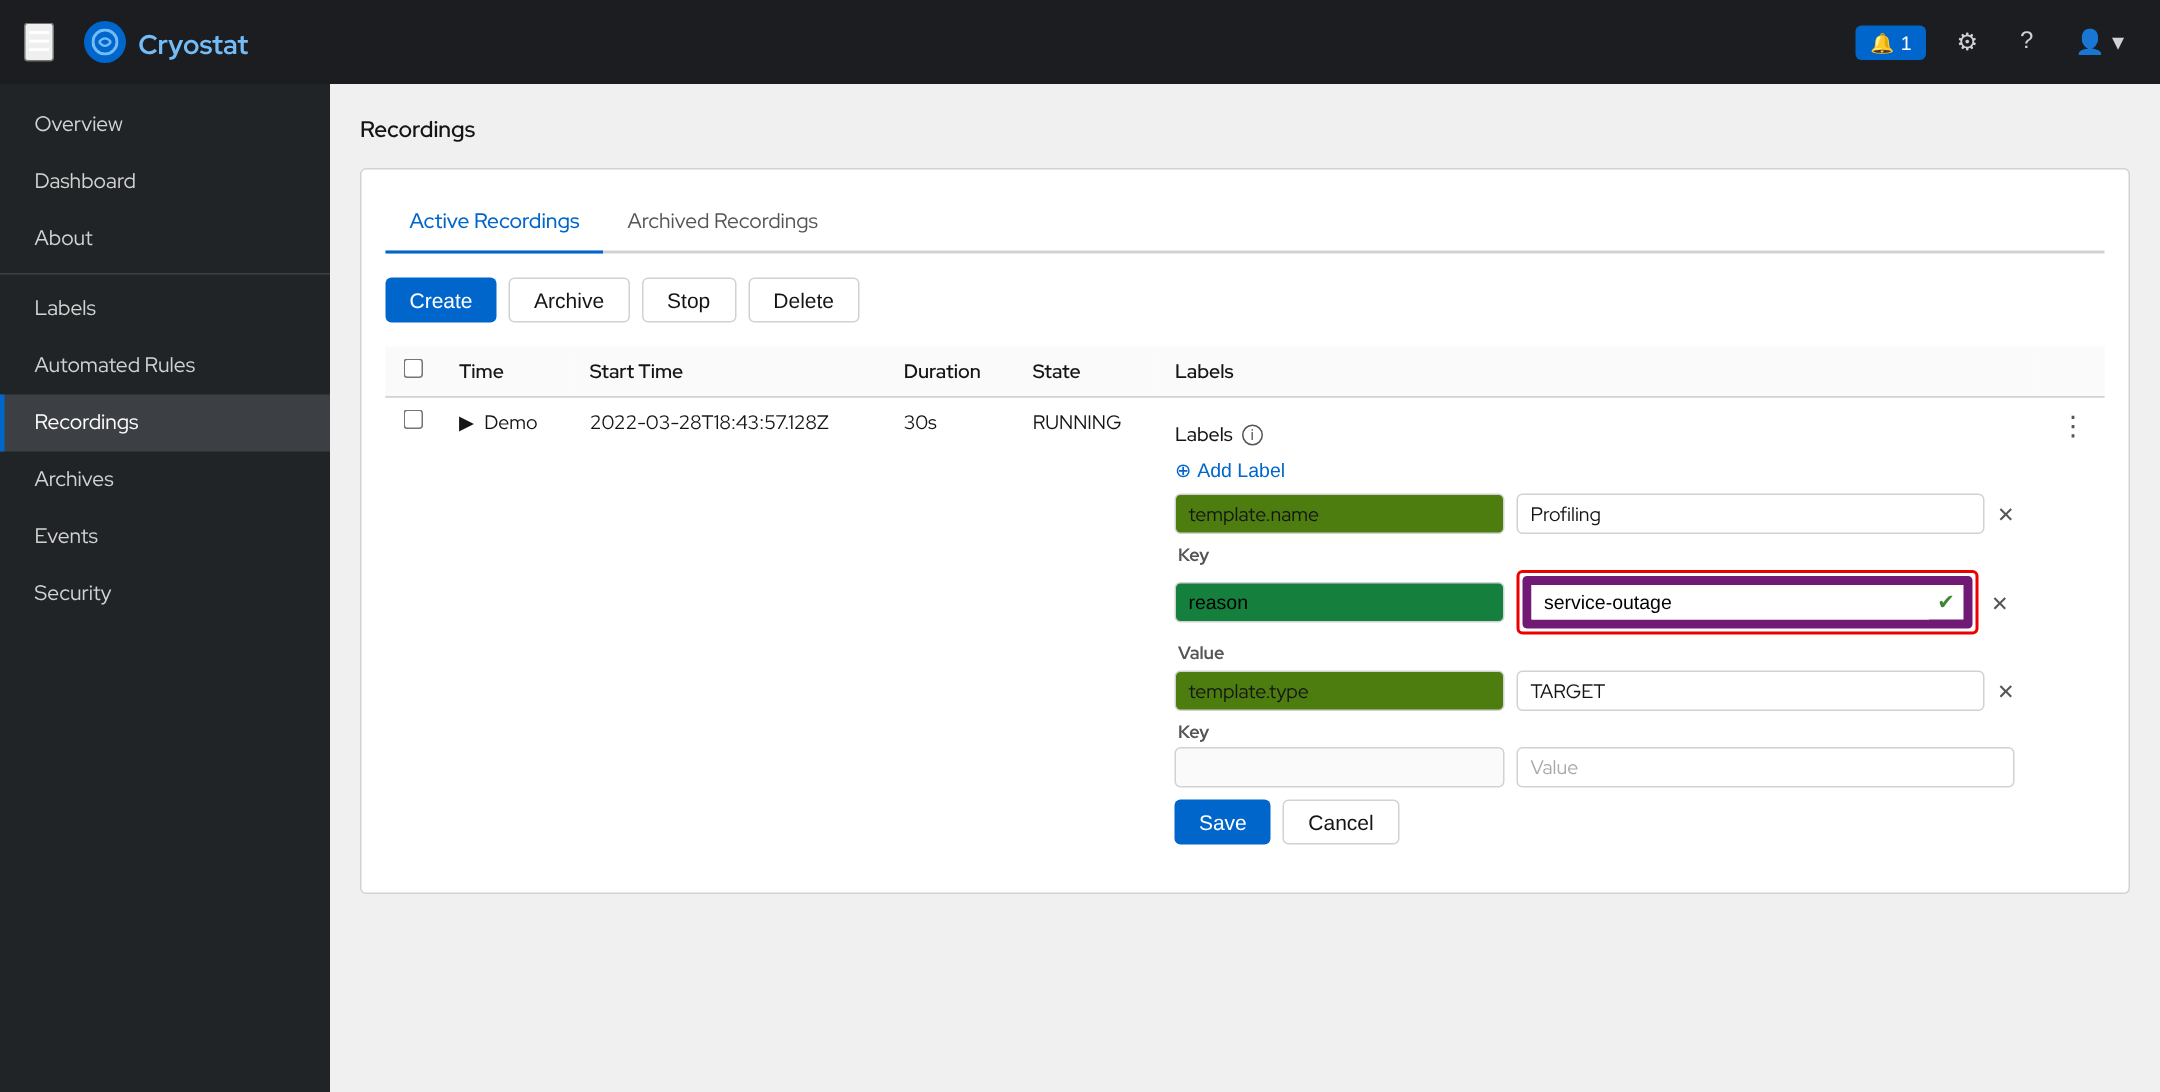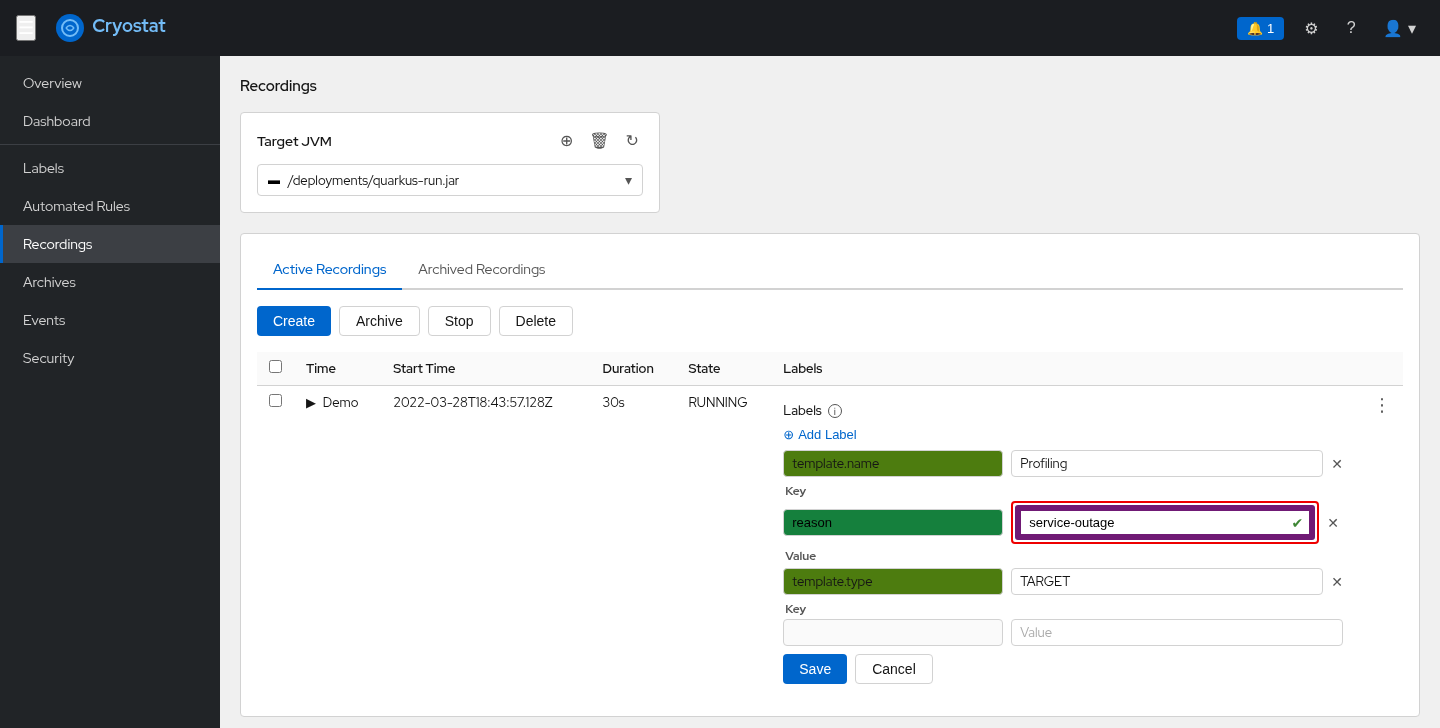--- a/index.html
+++ b/index.html
@@ -9,21 +9,21 @@
     .topnav {
       background: #1b1d21;
       height: 56px;
       display: flex;
       align-items: center;
       padding: 0 16px;
       flex-shrink: 0;
       gap: 12px;
     }
     .topnav-hamburger { color: #fff; font-size: 18px; cursor: pointer; margin-right: 8px; }
-    .topnav-logo { display: flex; align-items: flex-start; gap: 8px; color: #73bcf7; font-weight: 700; font-size: 18px; }
+    .topnav-logo { display: flex; align-items: flex-end; gap: 8px; color: #73bcf7; font-weight: 700; font-size: 18px; }
     .topnav-logo-icon { width: 28px; height: 28px; background: #06c; border-radius: 50%; display: flex; align-items: center; justify-content: center; color: #fff; font-size: 12px; font-weight: bold; }
     .topnav-spacer { flex: 1; }
     .topnav-bell {
       background: #06c;
       color: #fff;
       border: none;
       border-radius: 4px;
       padding: 4px 10px;
       font-size: 13px;
       cursor: pointer;
@@ -171,20 +171,23 @@
 
 <div class="layout">
 
   <aside class="sidebar">
     <div class="sidebar-item">
       <span>Overview</span>
     </div>
     <div class="sidebar-item">
       <span>Dashboard</span>
     </div>
+    <div class="sidebar-item">
+      <span>About</span>
+    </div>
     <div class="sidebar-divider"></div>
     <div class="sidebar-item">
       <span>Labels</span>
     </div>
     <div class="sidebar-item">
       <span>Automated Rules</span>
     </div>
     <div class="sidebar-item active">
       <span>Recordings</span>
     </div>
@@ -195,41 +198,20 @@
       <span>Events</span>
     </div>
     <div class="sidebar-item">
       <span>Security</span>
     </div>
   </aside>
 
   <main class="main">
     <div class="page-heading">Recordings</div>
 
-    <div class="jvm-card">
-      <div class="jvm-header">
-        <span class="jvm-title">Target JVM</span>
-        <div class="jvm-actions">
-          <button class="jvm-action-btn">
-            <span>⊕</span>
-          </button>
-          <button class="jvm-action-btn">
-            <span>🗑</span>
-          </button>
-          <button class="jvm-action-btn">
-            <span>↻</span>
-          </button>
-        </div>
-      </div>
-      <div class="jvm-dropdown">
-        <span style="font-size:12px;">▬</span>
-        <span class="jvm-dropdown-text">/deployments/quarkus-run.jar</span>
-        <span class="jvm-dropdown-arrow">▾</span>
-      </div>
-    </div>
 
     <div class="card">
       <div style="padding: 16px;">
 
         <div class="tabs">
           <div class="tab active">
             <span>Active Recordings</span>
           </div>
           <div class="tab">
             <span>Archived Recordings</span>

